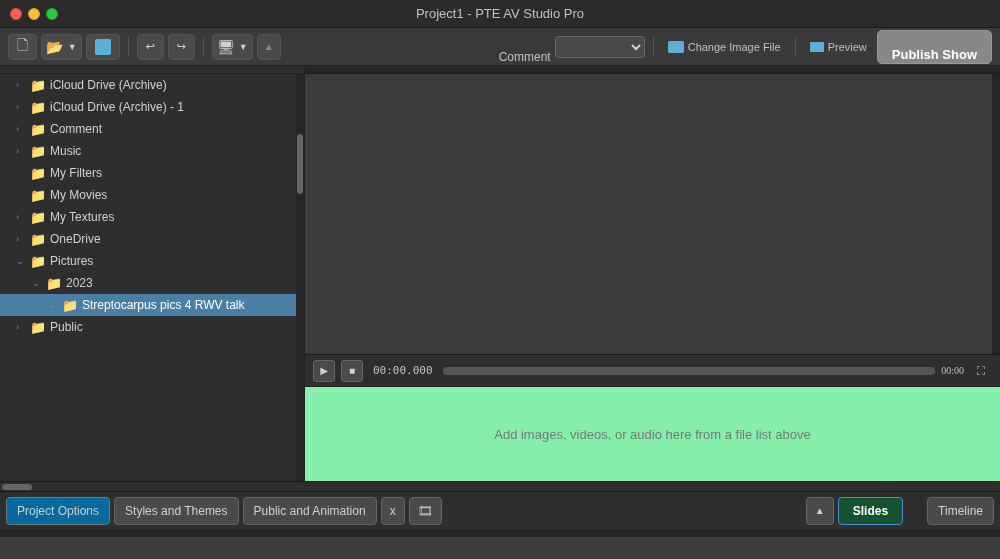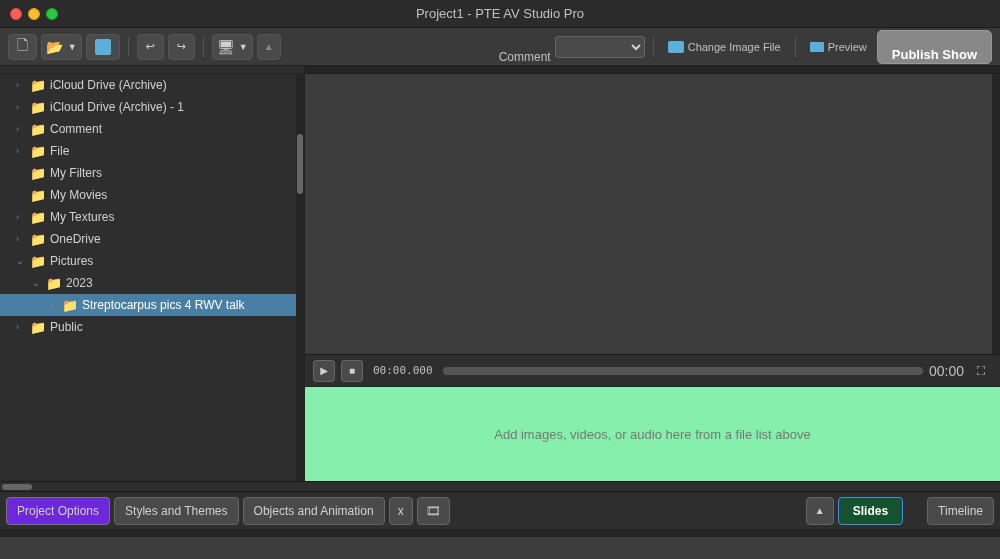--- a/index.html
+++ b/index.html
@@ -256,22 +256,22 @@
       margin: 0 4px;
     }
     #timeline-progress {
       flex: 1;
       height: 8px;
       background: #555;
       border-radius: 4px;
     }
     #time-end {
       color: #c0c0c0;
-      font-size: 14px;
-      font-family: Liberation Sans, sans-serif;
+      font-size: 10px;
+      font-family: Liberation Serif, serif;
     }
     #fullscreen-btn {
       width: 22px;
       height: 22px;
       background: transparent;
       border: none;
       color: #c0c0c0;
       font-size: 12px;
       cursor: pointer;
       display: flex;
@@ -334,21 +334,21 @@
       height: 28px;
       background: #4a4a4a;
       border: 1px solid #666;
       border-radius: 4px;
       color: #d0d0d0;
       font-size: 12px;
       padding: 0 10px;
       cursor: pointer;
     }
     .bottom-btn.active {
-      background: #6d28d9;
+      background: #0369a1;
       border-color: #777;
       text-align: center;
     }
     #bottom-spacer { flex: 1; }
     #up-arrow-btn {
       width: 28px;
       height: 28px;
       background: #4a4a4a;
       border: 1px solid #666;
       border-radius: 4px;
@@ -514,21 +514,21 @@
           <div class="tree-item">
       <span style="padding-left:8px;"></span>
       <span class="tree-expand">›</span>
       <span class="folder-icon">📁</span>
       <span class="tree-label">Comment</span>
     </div>
           <div class="tree-item">
       <span style="padding-left:8px;"></span>
       <span class="tree-expand">›</span>
       <span class="folder-icon">📁</span>
-      <span class="tree-label">File</span>
+      <span class="tree-label">Music</span>
     </div>
           <div class="tree-item">
       <span style="padding-left:8px;"></span>
       <span class="tree-expand"></span>
       <span class="folder-icon">📁</span>
       <span class="tree-label">My Filters</span>
     </div>
           <div class="tree-item">
       <span style="padding-left:8px;"></span>
       <span class="tree-expand"></span>
@@ -610,21 +610,21 @@
 
 <div id="h-scroll">
   <div class="h-scroll-inner">
     <div class="h-scroll-thumb"></div>
   </div>
 </div>
 
 <div id="bottom-toolbar">
   <button class="bottom-btn active">Project Options</button>
   <button class="bottom-btn">Styles and Themes</button>
-  <button class="bottom-btn">Objects and Animation</button>
+  <button class="bottom-btn">Public and Animation</button>
   <button class="bottom-btn" style="padding:0 8px;">x</button>
   <button class="bottom-btn" style="padding:0 8px;">
     <span>🎞</span>
   </button>
   <div id="bottom-spacer"></div>
   <div id="up-arrow-btn">
     <span style="font-size:10px;">▲</span>
   </div>
   <button id="slides-btn">Slides</button>
   <button id="timeline-btn">Timeline</button>

